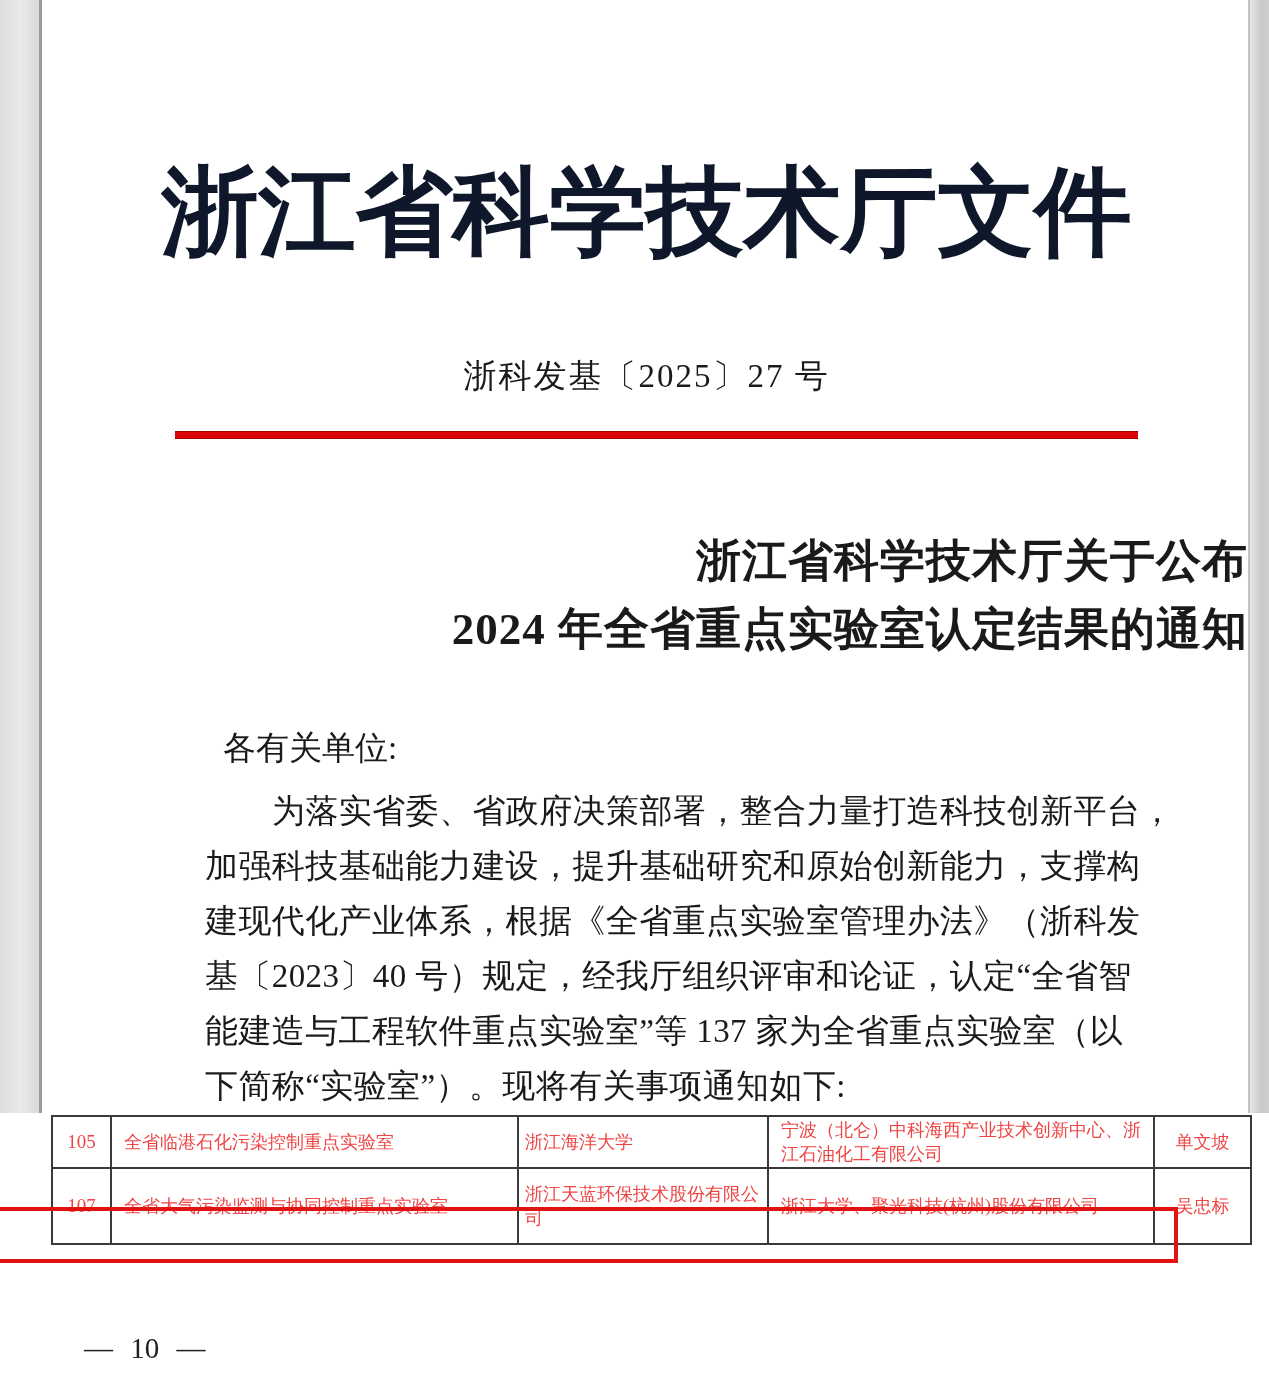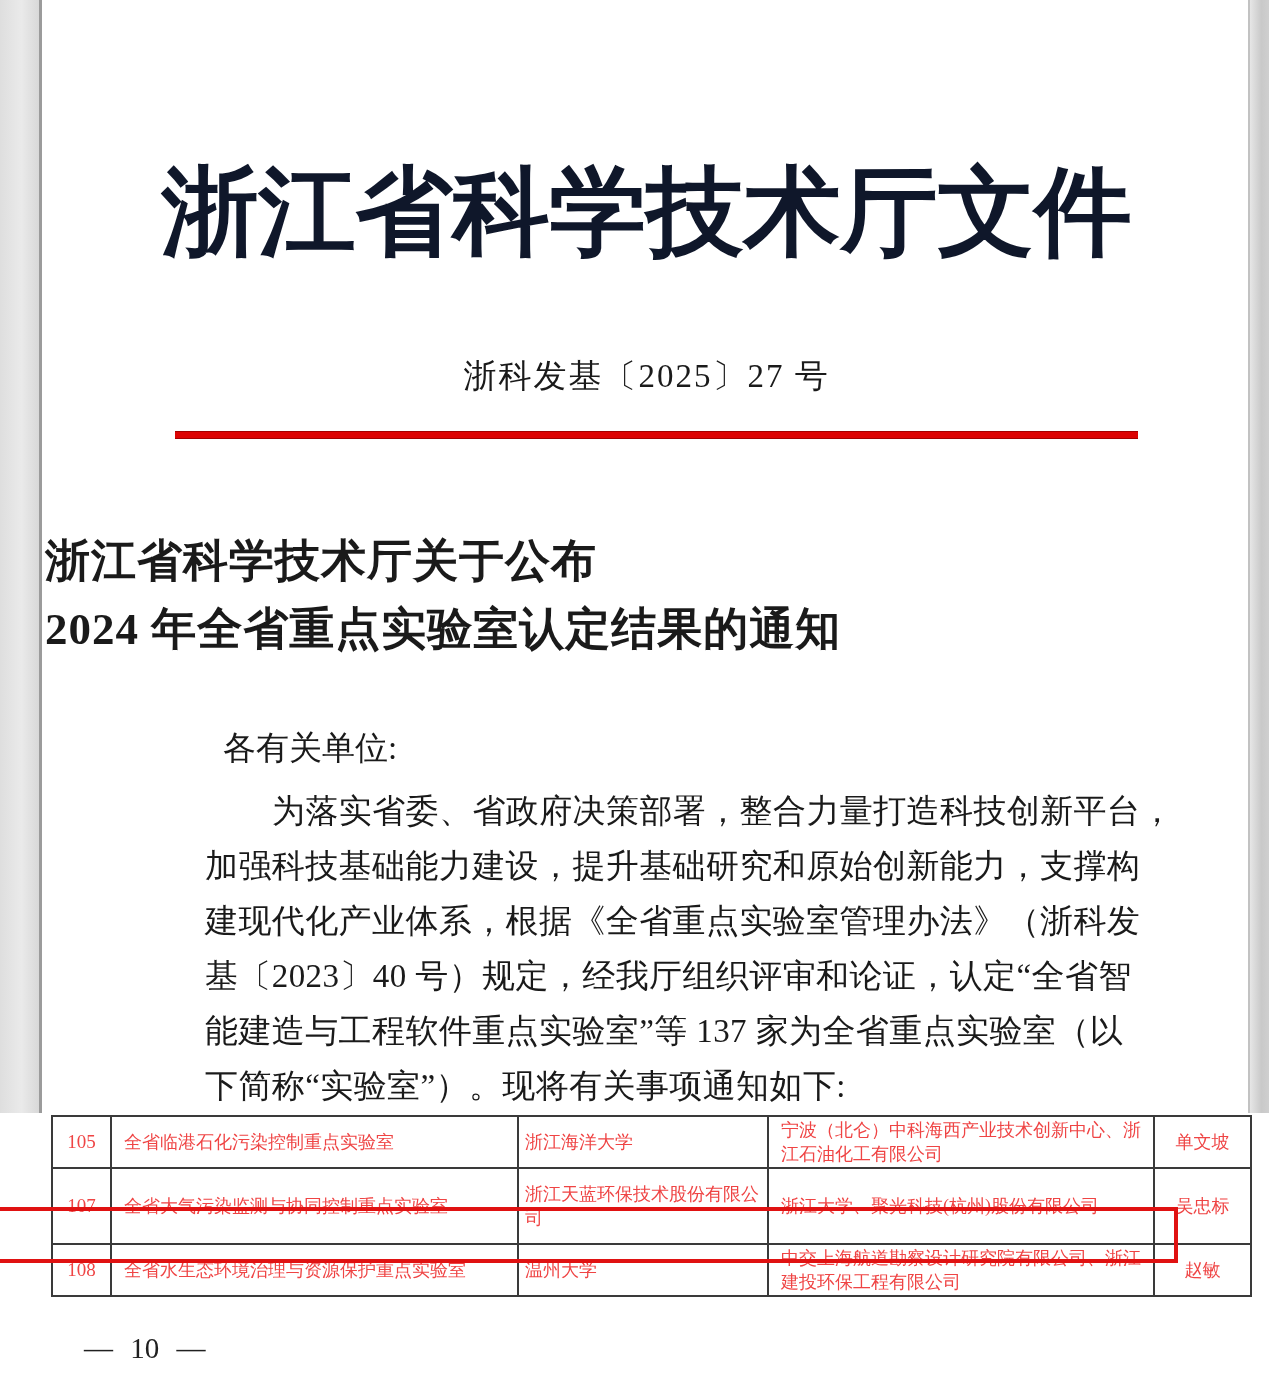--- a/index.html
+++ b/index.html
@@ -40,21 +40,21 @@
     letter-spacing:2px;
   }
   .red-rule {
     position:absolute; top:431px; left:130px; width:963px; height:8px;
     background:#dc0404;
     border-top:1px solid #a50000;
     border-bottom:1px solid #a50000;
   }
   .notice-title {
     position:absolute; left:0; width:100%;
-    text-align:left;
+    text-align:right;
     font-size:45px; font-weight:bold;
     letter-spacing:1px;
     white-space:nowrap;
   }
   .notice-l1 { top:531px; }
   .notice-l2 { top:599px; }
   .salutation {
     position:absolute; top:726px; left:160px;
     font-size:33px;
     margin-left:18px;
@@ -143,24 +143,17 @@
         <td class="c-partner">宁波（北仑）中科海西产业技术创新中心、浙江石油化工有限公司</td>
         <td class="c-dir">单文坡</td>
       </tr>
       <tr class="row-107">
         <td class="c-no">107</td>
         <td class="c-lab">全省大气污染监测与协同控制重点实验室</td>
         <td class="c-host">浙江天蓝环保技术股份有限公司</td>
         <td class="c-partner">浙江大学、聚光科技(杭州)股份有限公司</td>
         <td class="c-dir">吴忠标</td>
       </tr>
-      <tr class="row-108">
-        <td class="c-no">108</td>
-        <td class="c-lab">全省水生态环境治理与资源保护重点实验室</td>
-        <td class="c-host">温州大学</td>
-        <td class="c-partner">中交上海航道勘察设计研究院有限公司、浙江建投环保工程有限公司</td>
-        <td class="c-dir">赵敏</td>
-      </tr>
     </tbody>
   </table>
   <div class="highlight-box"></div>
   <div class="page-number">— 10 —</div>
 </div>
 
 </body></html>

